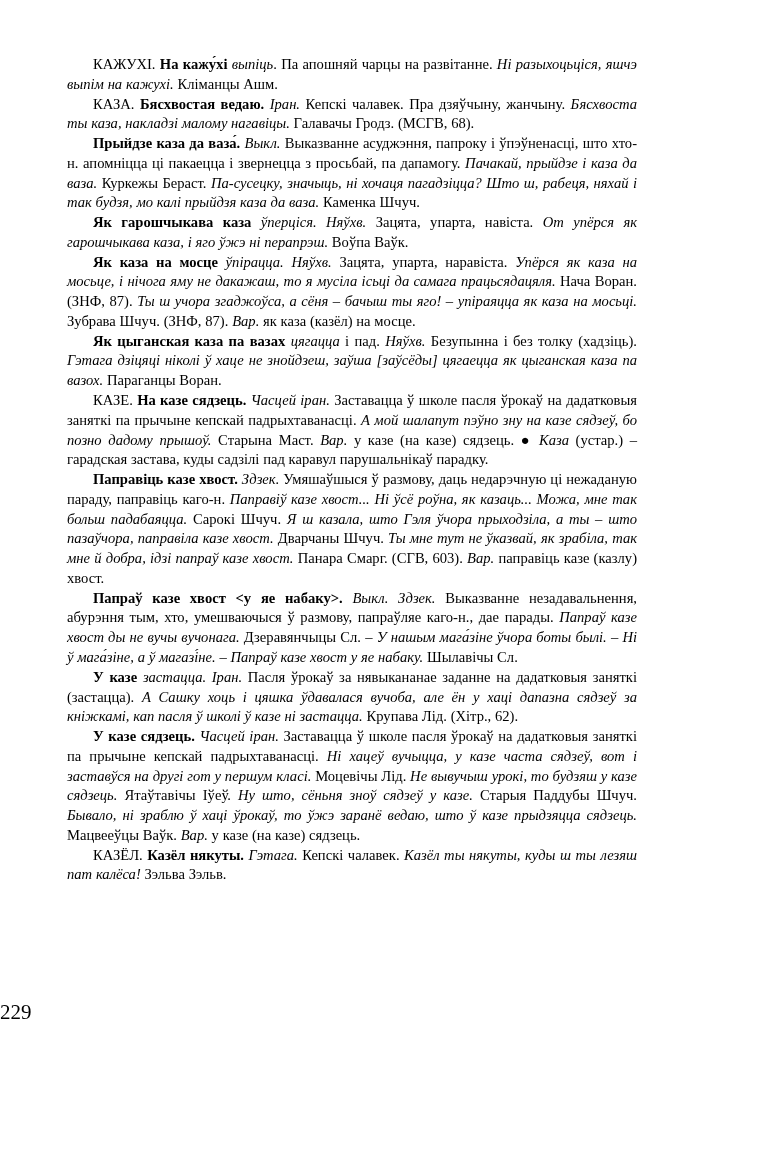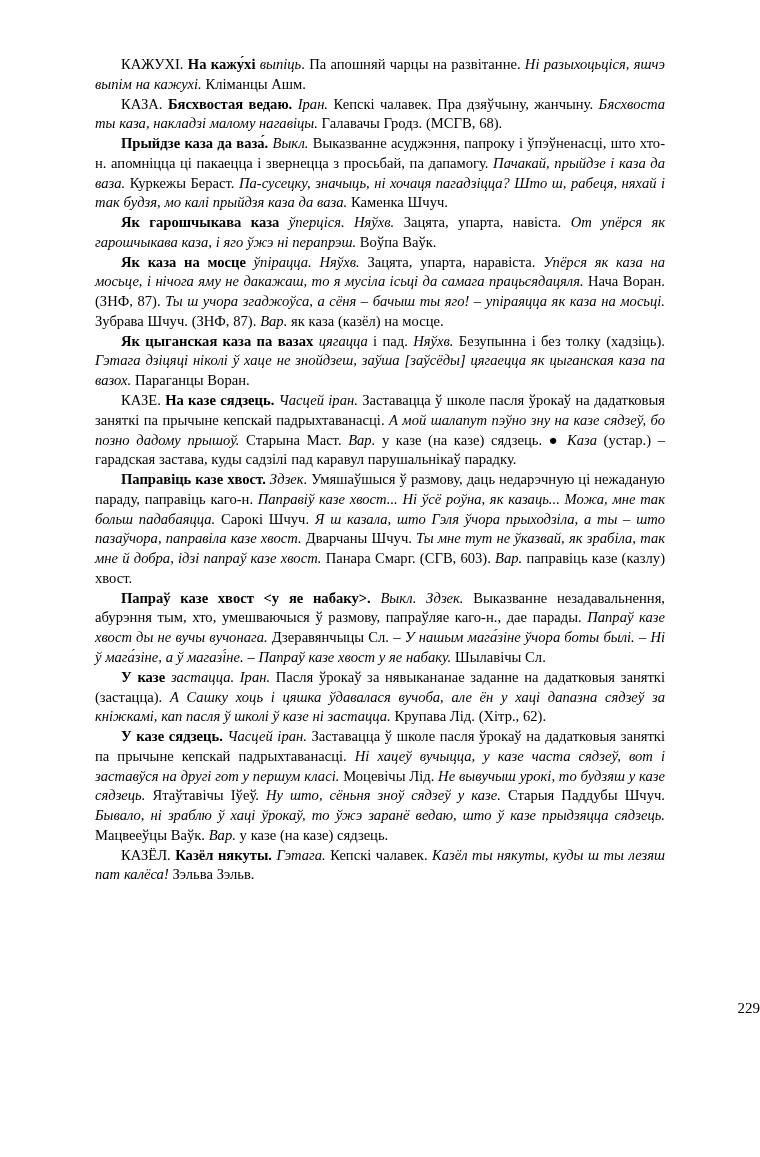--- a/index.html
+++ b/index.html
@@ -13,21 +13,21 @@
     height: 1157px;
     overflow: hidden;
     font-family: "Liberation Serif", "DejaVu Serif", serif;
     color: #000000;
   }
   .page {
     position: relative;
     width: 760px;
     height: 1157px;
     box-sizing: border-box;
-    padding: 55px 95px 0 95px;
+    padding: 55px 95px 0 67px;
     background: #ffffff;
   }
   .column {
     width: 570px;
   }
   .entry {
     margin: 0;
     text-indent: 26px;
     text-align: justify;
     font-size: 14.6px;
@@ -43,22 +43,22 @@
   }
   .bi {
     font-weight: normal;
     font-style: italic;
   }
   .folio {
     position: absolute;
     left: 0;
     right: 0;
     top: 1000px;
-    text-align: right;
-    font-size: 15px;
+    text-align: left;
+    font-size: 21px;
     font-family: "Liberation Serif", "DejaVu Serif", serif;
   }
 </style>
 </head>
 <body>
 
 <div class="page">
   <div class="column" id="entries-root">
       <p class="entry"><span>КАЖУХІ. </span><b>На кажу́хі </b><i>выпіць</i><span>. Па апошняй чарцы на развітанне. </span><i>Ні разыхоцьціся, яшчэ выпім на кажухі.</i><span> Кліманцы Ашм.</span></p>
       <p class="entry"><span>КАЗА. </span><b>Бясхвостая ведаю. </b><i>Іран.</i><span> Кепскі чалавек. Пра дзяўчыну, жанчыну. </span><i>Бясхвоста ты каза, накладзі малому нагавіцы.</i><span> Галавачы Гродз. (МСГВ, 68).</span></p>

